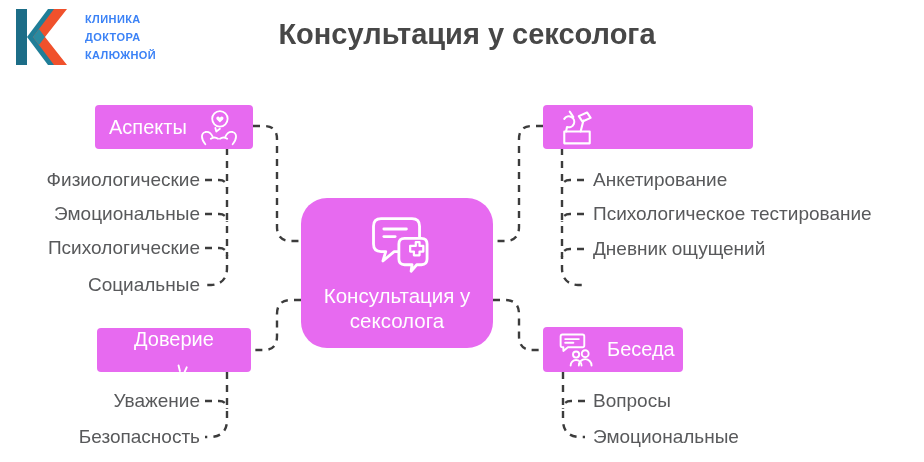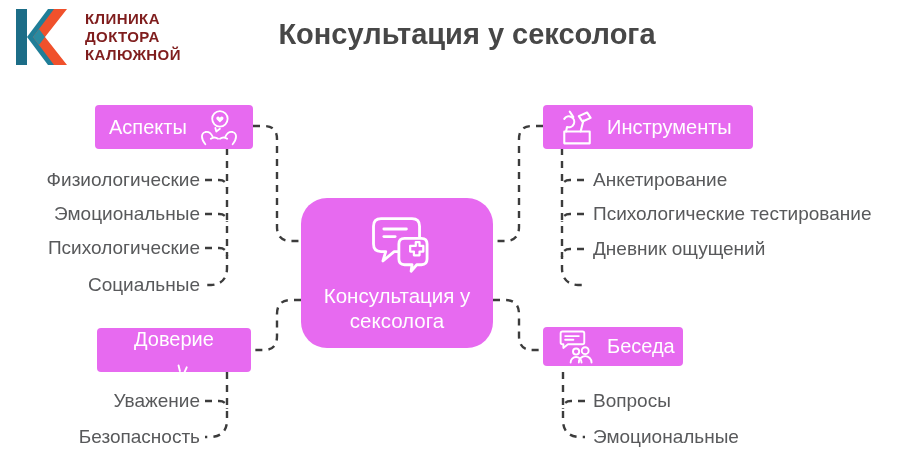--- a/index.html
+++ b/index.html
@@ -4,21 +4,21 @@
 <style>
   * { margin:0; padding:0; box-sizing:border-box; }
   html,body { background:#ffffff; }
   body { font-family:"Liberation Sans","DejaVu Sans",sans-serif; }
   .canvas {
     position:relative; width:924px; height:462px; background:#ffffff; overflow:hidden;
   }
   
   .logo { position:absolute; left:14px; top:8px; display:flex; align-items:center; gap:9px; }
   .logo-mark { width:62px; height:58px; display:block; }
-  .logo-text { font-size:15px; font-weight:700; color:#7f1d1d; line-height:18px; letter-spacing:.4px; }
+  .logo-text { font-size:11px; font-weight:700; color:#3b82f6; line-height:18px; letter-spacing:.4px; }
   .page-title {
     position:absolute; left:277px; top:18px; width:380px;
     font-size:29px; font-weight:700; color:#474747; text-align:center; white-space:nowrap;
   }
   
   .wires { position:absolute; left:0; top:0; width:924px; height:462px; }
   .wires path { fill:none; stroke:#3c3c3c; stroke-width:2.4; stroke-dasharray:7 6; }
   
   .node { position:absolute; background:#e76af0; color:#ffffff; }
   .center-node {
@@ -27,21 +27,21 @@
   }
   .center-label { font-size:20.5px; font-weight:500; text-align:center; line-height:25px; width:170px; }
   .branch {
     height:44px; border-radius:4px; display:flex; align-items:center; gap:10px;
     padding:0 14px; font-size:20px; font-weight:500; white-space:nowrap;
   }
   .branch .bicon { display:flex; align-items:center; }
   .b-aspekty     { left:95px;  top:105px; width:158px; justify-content:space-between; }
   .b-instrumenty { left:543px; top:105px; width:210px; }
   .b-doverie     { left:97px;  top:328px; width:154px; justify-content:space-between;flex-direction:column; }
-  .b-beseda      { left:543px; top:327px; width:140px; height:39px; }
+  .b-beseda      { left:543px; top:327px; width:140px; height:45px; }
   
   .leaf {
     position:absolute; font-size:19px; color:#58595b; white-space:nowrap; line-height:22px;
   }
   .leaf.r { right:724px; text-align:left; }  
   .leaf.l { left:593px; }
   svg.icon { display:block; }
 </style>
 </head>
 <body>
@@ -119,21 +119,20 @@
   <div class="node branch b-instrumenty">
     <span class="bicon">
       <svg class="icon" width="40" height="38" viewBox="0 0 44 40" fill="none" stroke="#ffffff" stroke-width="2.3" stroke-linecap="round" stroke-linejoin="round">
         <path d="M8,25 H36 V38 H8 Z"></path>
         <path d="M8,11 a6,6 0 1 1 3,9 L10,25"></path>
         <path d="M14,3 l4,6"></path>
         <path d="M24,8 l9,-4 l4,6 l-9,4 Z"></path>
         <path d="M29,13 L26,25"></path>
       </svg>
     </span>
-    <span>Инструменты</span>
   </div>
 
   <div class="node branch b-doverie">
     <span>Доверие</span>
     <span class="bicon">
       <svg class="icon" width="40" height="40" viewBox="0 0 44 40" fill="none" stroke="#ffffff" stroke-width="2.1" stroke-linecap="round" stroke-linejoin="round">
         <path d="M27,3 l1.5,6"></path>
         <path d="M36,5 l-2.5,5.5"></path>
         <path d="M41,13 l-6,2.5"></path>
         <rect x="4" y="20" width="13" height="11" rx="4" transform="rotate(-18 10 25)"></rect>
@@ -158,21 +157,21 @@
     </span>
     <span>Беседа</span>
   </div>
 
   <div class="leaf r" style="top:169px">Физиологические</div>
   <div class="leaf r" style="top:203px">Эмоциональные</div>
   <div class="leaf r" style="top:237px">Психологические</div>
   <div class="leaf r" style="top:274px">Социальные</div>
 
   <div class="leaf l" style="top:169px">Анкетирование</div>
-  <div class="leaf l" style="top:203px">Психологические тестирование</div>
+  <div class="leaf l" style="top:203px">Психологическое тестирование</div>
   <div class="leaf l" style="top:238px">Дневник ощущений</div>
 
   <div class="leaf r" style="top:426px">Безопасность</div>
   <div class="leaf r" style="top:390px">Уважение</div>
 
   <div class="leaf l" style="top:390px">Вопросы</div>
   <div class="leaf l" style="top:426px">Эмоциональные</div>
 
 </div>
 

